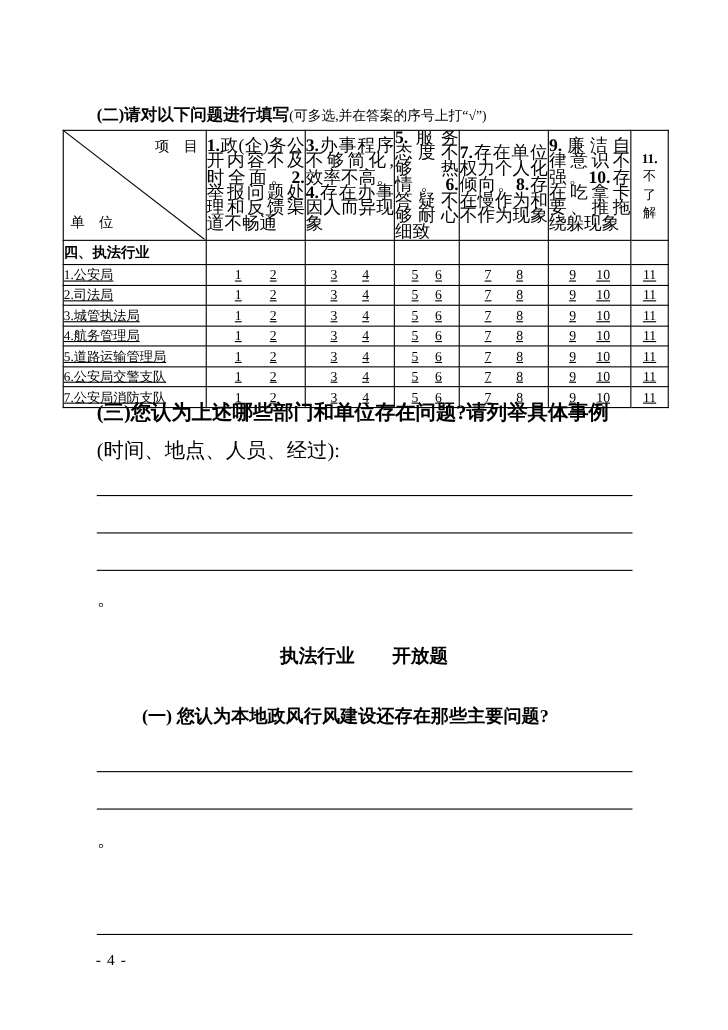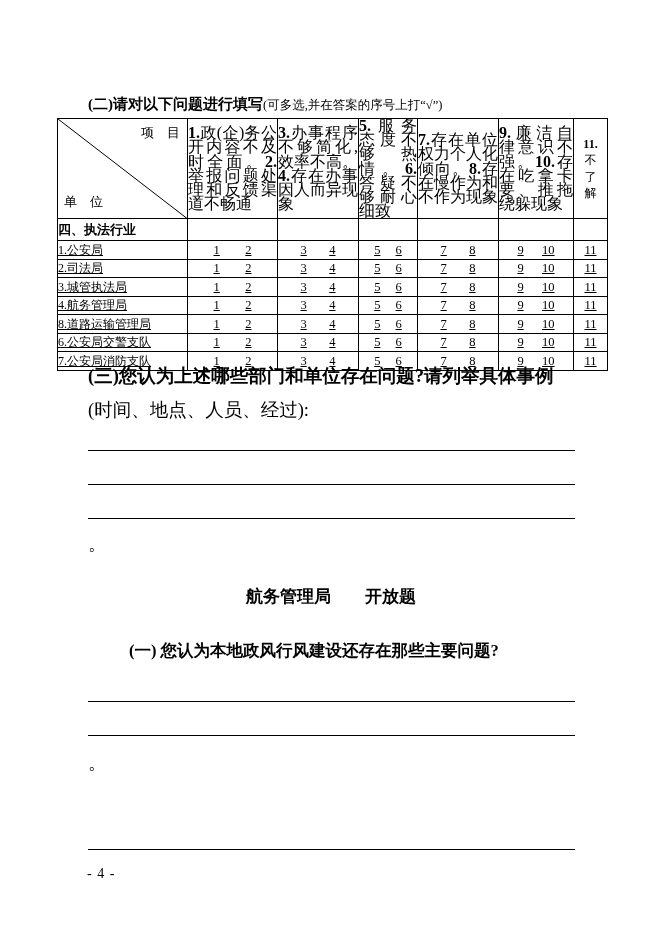--- a/index.html
+++ b/index.html
@@ -268,21 +268,21 @@
             <div class="pair">
               <span>9</span>
               <span>10</span>
             </div>
           </td>
         <td class="num">
             <div class="single">11</div>
           </td>
       </tr>
       <tr class="drow">
-        <td class="unit">8.道路运输管理局</td>
+        <td class="unit">5.道路运输管理局</td>
         <td class="num">
             <div class="pair">
               <span>1</span>
               <span>2</span>
             </div>
           </td>
         <td class="num">
             <div class="pair">
               <span>3</span>
               <span>4</span>
@@ -388,21 +388,21 @@
   <div class="abs sec3">
     <span class="b">(三)您认为上述哪些部门和单位存在问题?请列举具体事例</span><span class="r">(时间、地点、人员、经过):</span>
   </div>
 
   <div class="rule" style="top:450px"></div>
   <div class="rule" style="top:484px"></div>
   <div class="rule" style="top:518px"></div>
 
   <div class="abs period" style="left:88px; top:535px">。</div>
 
-  <div class="abs part3-title">航务管理局　　开放题</div>
+  <div class="abs part3-title">执法行业　　开放题</div>
 
   <div class="abs q1">(一) 您认为本地政风行风建设还存在那些主要问题?</div>
 
   <div class="rule" style="top:701px"></div>
   <div class="rule" style="top:735px"></div>
 
   <div class="abs period" style="left:88px; top:754px">。</div>
 
 
   <div class="rule" style="top:849px"></div>

